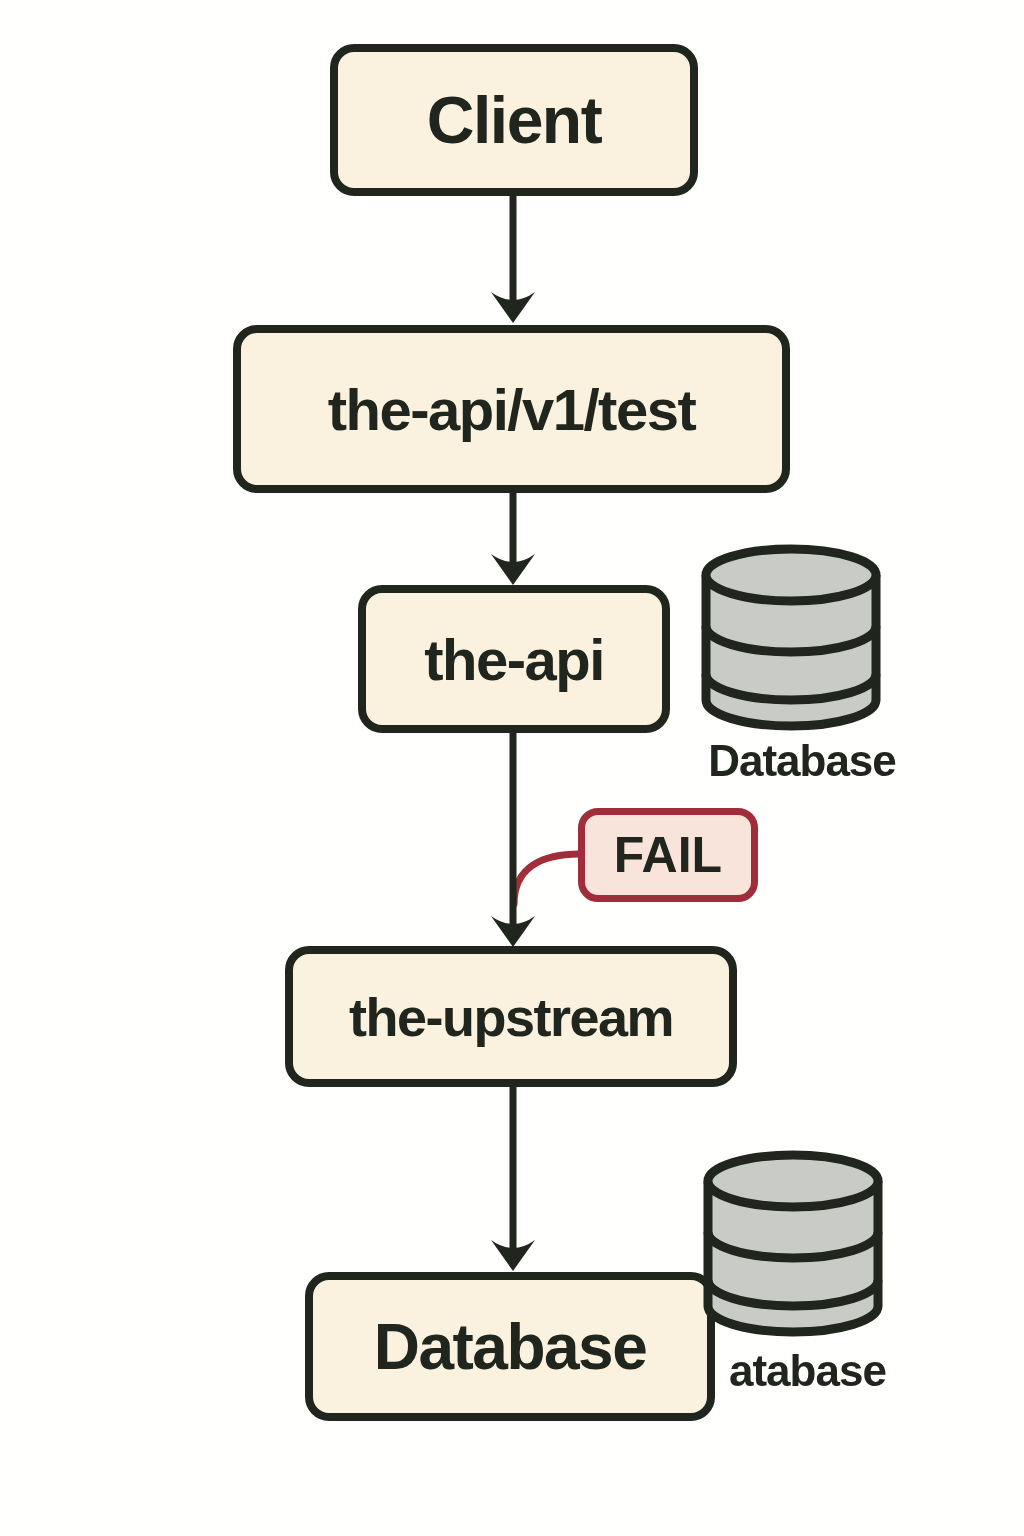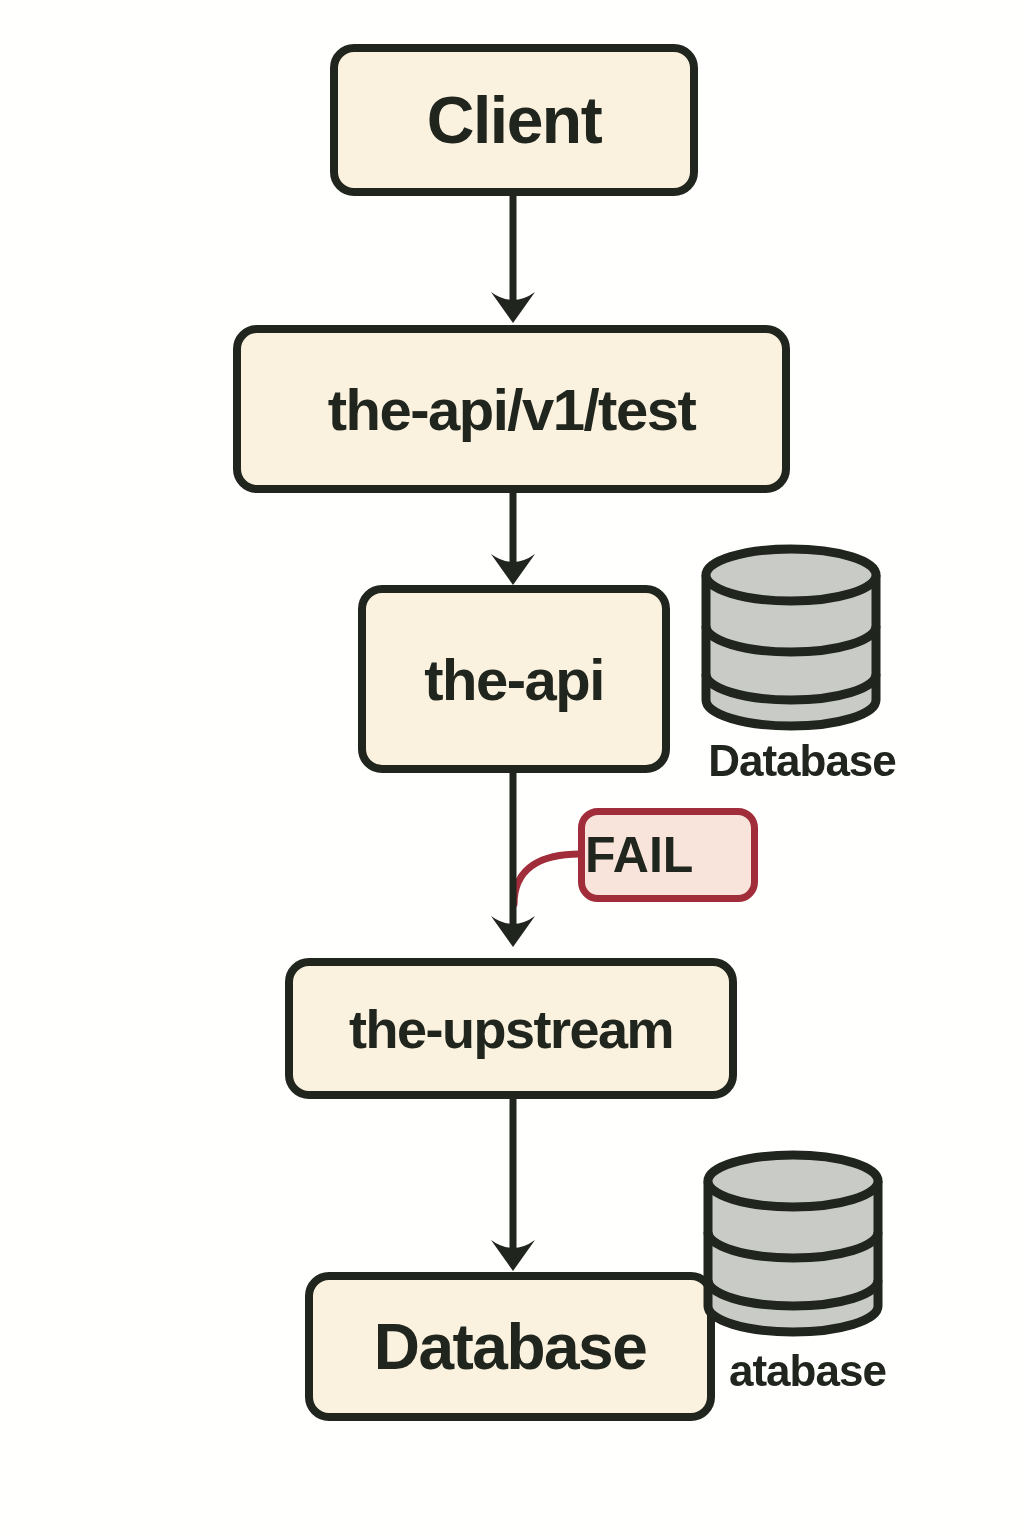--- a/index.html
+++ b/index.html
@@ -23,35 +23,35 @@
   .node .lbl{
     color:#20251e;
     font-weight:bold;
     letter-spacing:-1.5px;
     white-space:nowrap;
   }
   .node-client{left:330px;top:44px;width:368px;height:152px;}
   .node-client .lbl{font-size:66px;}
   .node-api-route{left:233px;top:325px;width:557px;height:168px;}
   .node-api-route .lbl{font-size:58px;}
-  .node-api{left:358px;top:585px;width:312px;height:188px;}
+  .node-api{left:358px;top:585px;width:312px;height:148px;}
   .node-api .lbl{font-size:58px;}
-  .node-upstream{left:285px;top:946px;width:452px;height:141px;margin-top:12px;}
+  .node-upstream{left:285px;top:946px;width:452px;height:141px;}
   .node-upstream .lbl{font-size:54px;}
   .node-database{left:305px;top:1272px;width:410px;height:149px;}
   .node-database .lbl{font-size:64px;}
 
   
   .fail-badge{
     position:absolute;
     left:578px;top:808px;width:180px;height:94px;
     background:#f8e4da;
     border:7px solid #a12c3a;
     border-radius:20px;
-    display:flex;align-items:center;justify-content:flex-start;
+    display:flex;align-items:center;justify-content:center;
     box-sizing:border-box;
     z-index:4;
   }
   .fail-badge .lbl{
     color:#20251e;font-weight:bold;font-size:50px;letter-spacing:0px;
   }
 
   
   .connectors{
     position:absolute;left:0;top:0;width:1024px;height:1536px;

